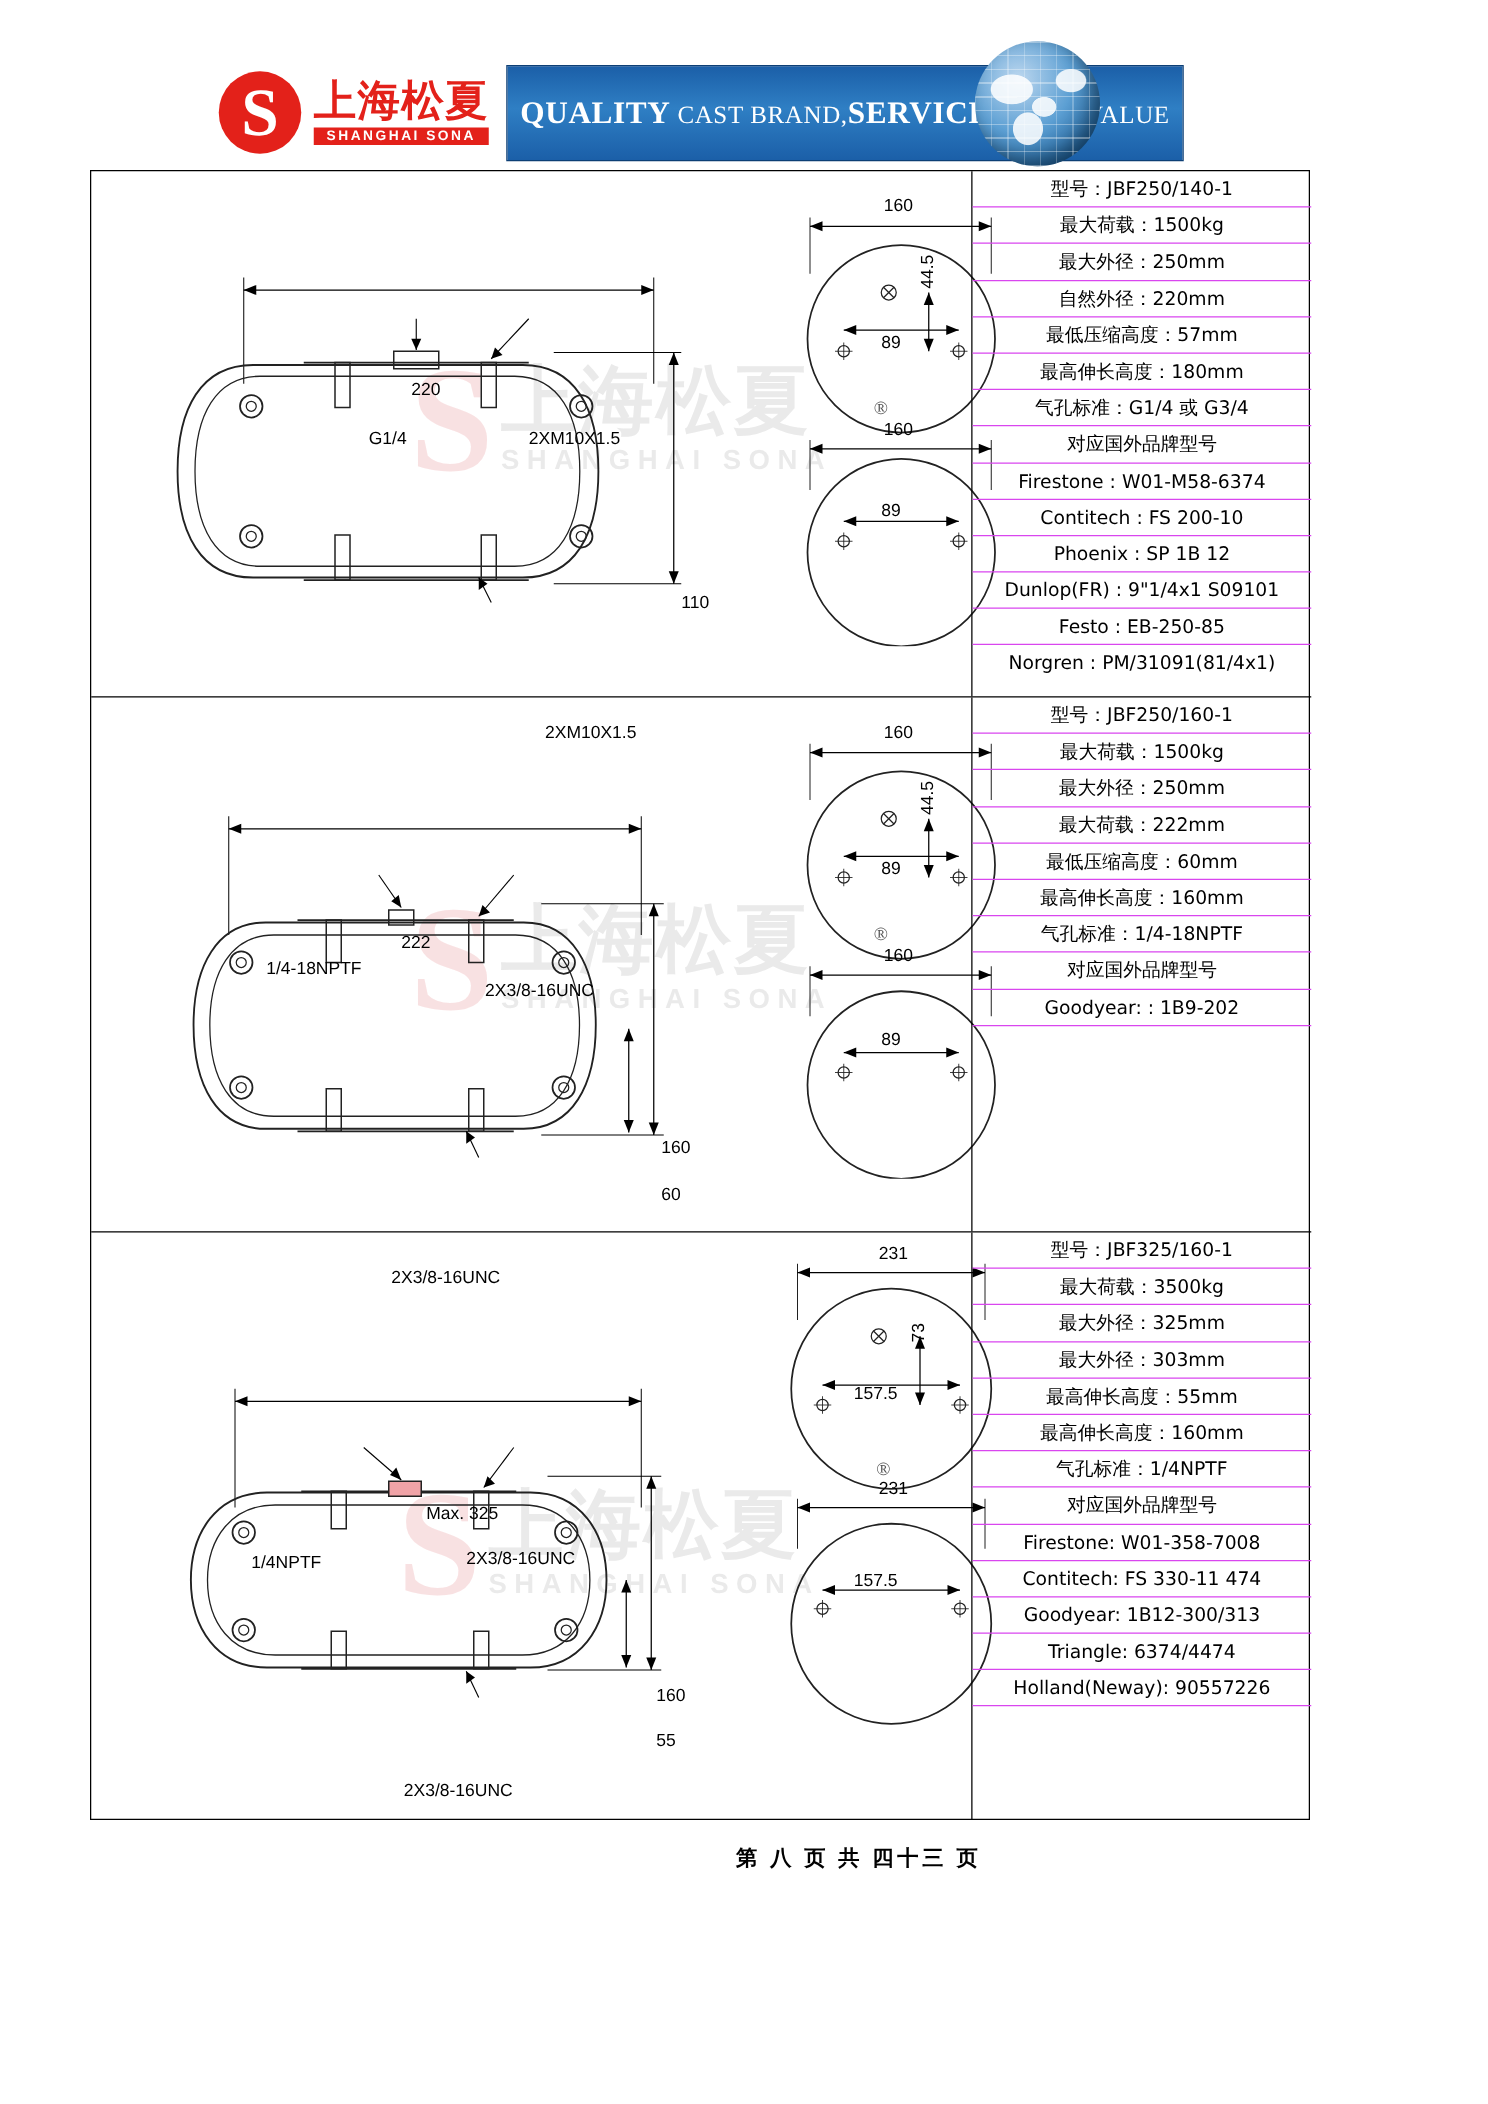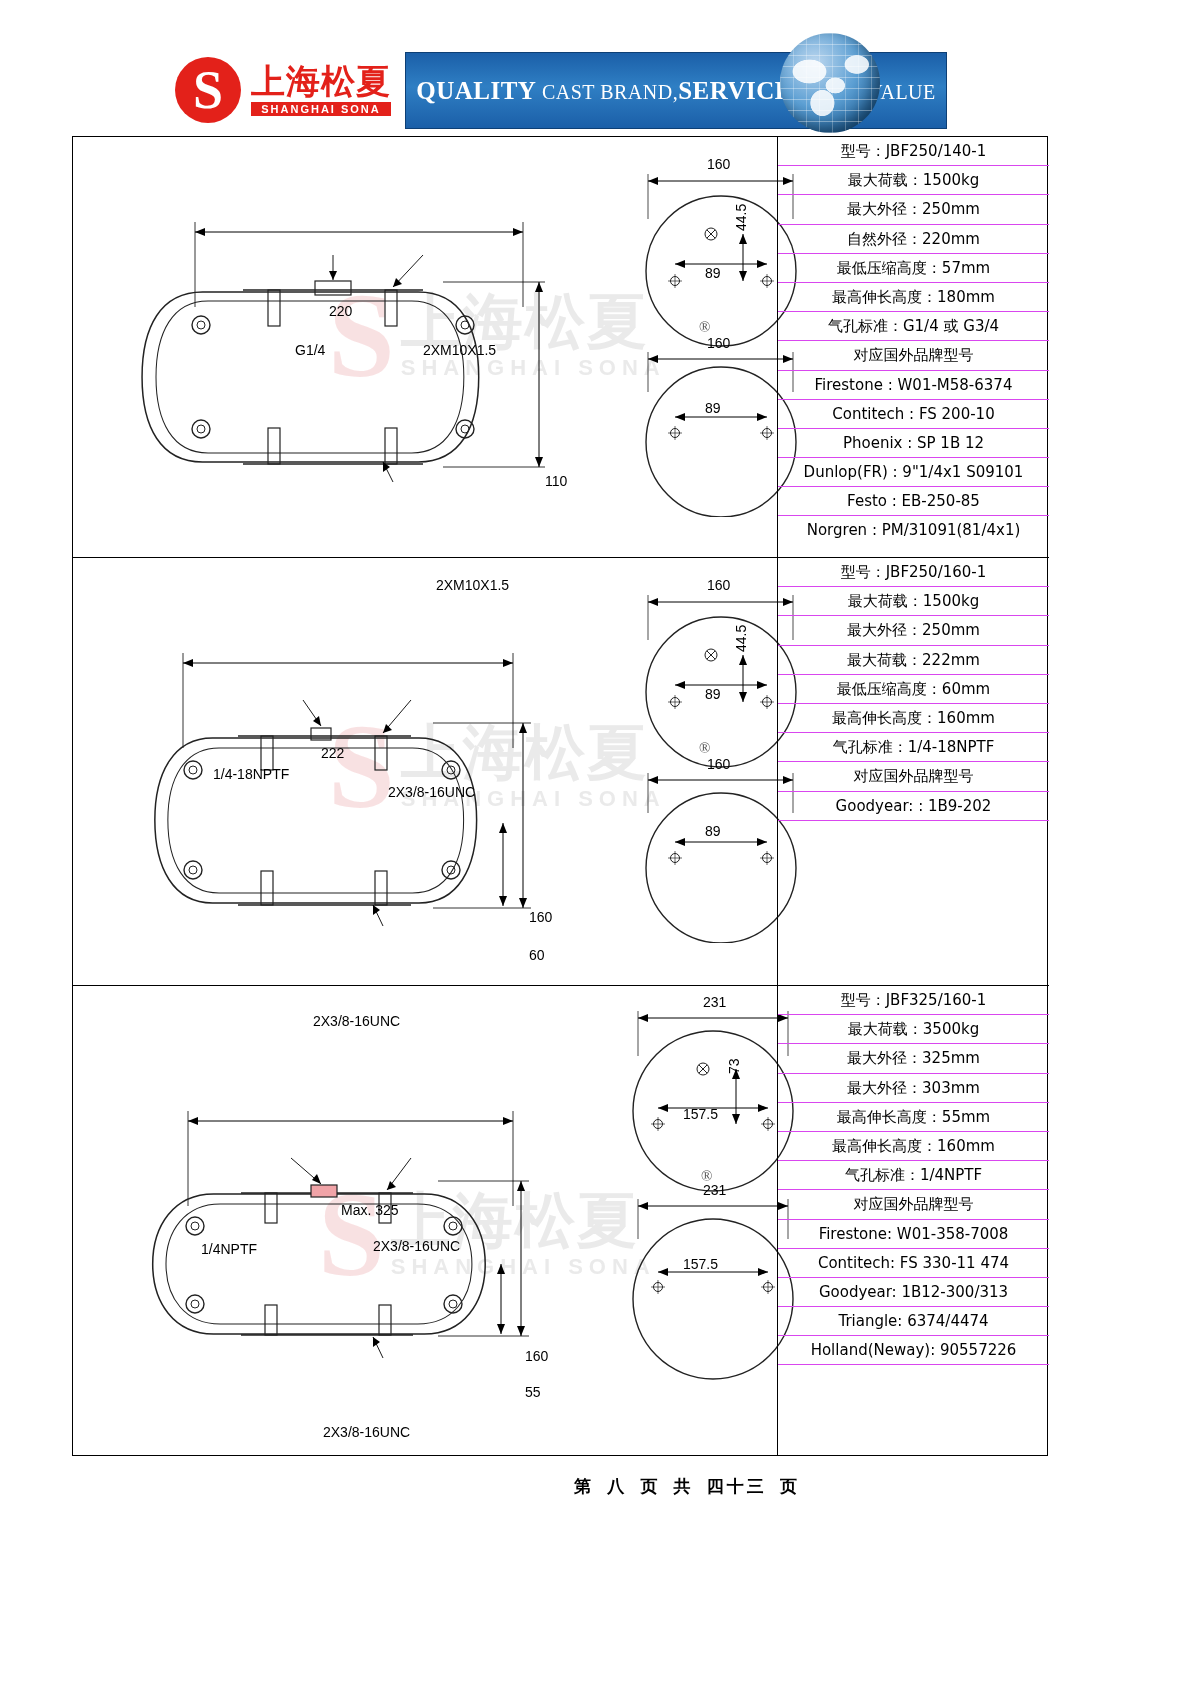--- a/index.html
+++ b/index.html
@@ -130,21 +130,21 @@
     font-family:"DejaVu Sans",sans-serif;font-size:60px;font-weight:bold;
     color:#d9d9d9;letter-spacing:2px;line-height:1;
   }
   .wm .wm-en{
     font-family:"Liberation Sans",sans-serif;font-size:22px;font-weight:bold;
     color:#d9d9d9;letter-spacing:6px;text-align:center;margin-top:4px;
   }
 
   .footer{
     position:absolute;left:0;top:1475px;width:1044px;text-align:center;
-    font-family:Liberation Mono, monospace;
+    font-family:Liberation Serif, serif;
     font-size:17px;font-weight:bold;letter-spacing:3px;
   }
   .footer span{margin-left:330px;}
 
   svg{display:block;}
   .rmark{
     position:absolute;font-size:15px;color:#555;font-family:"Liberation Serif",serif;
   }
 </style>
 </head>

